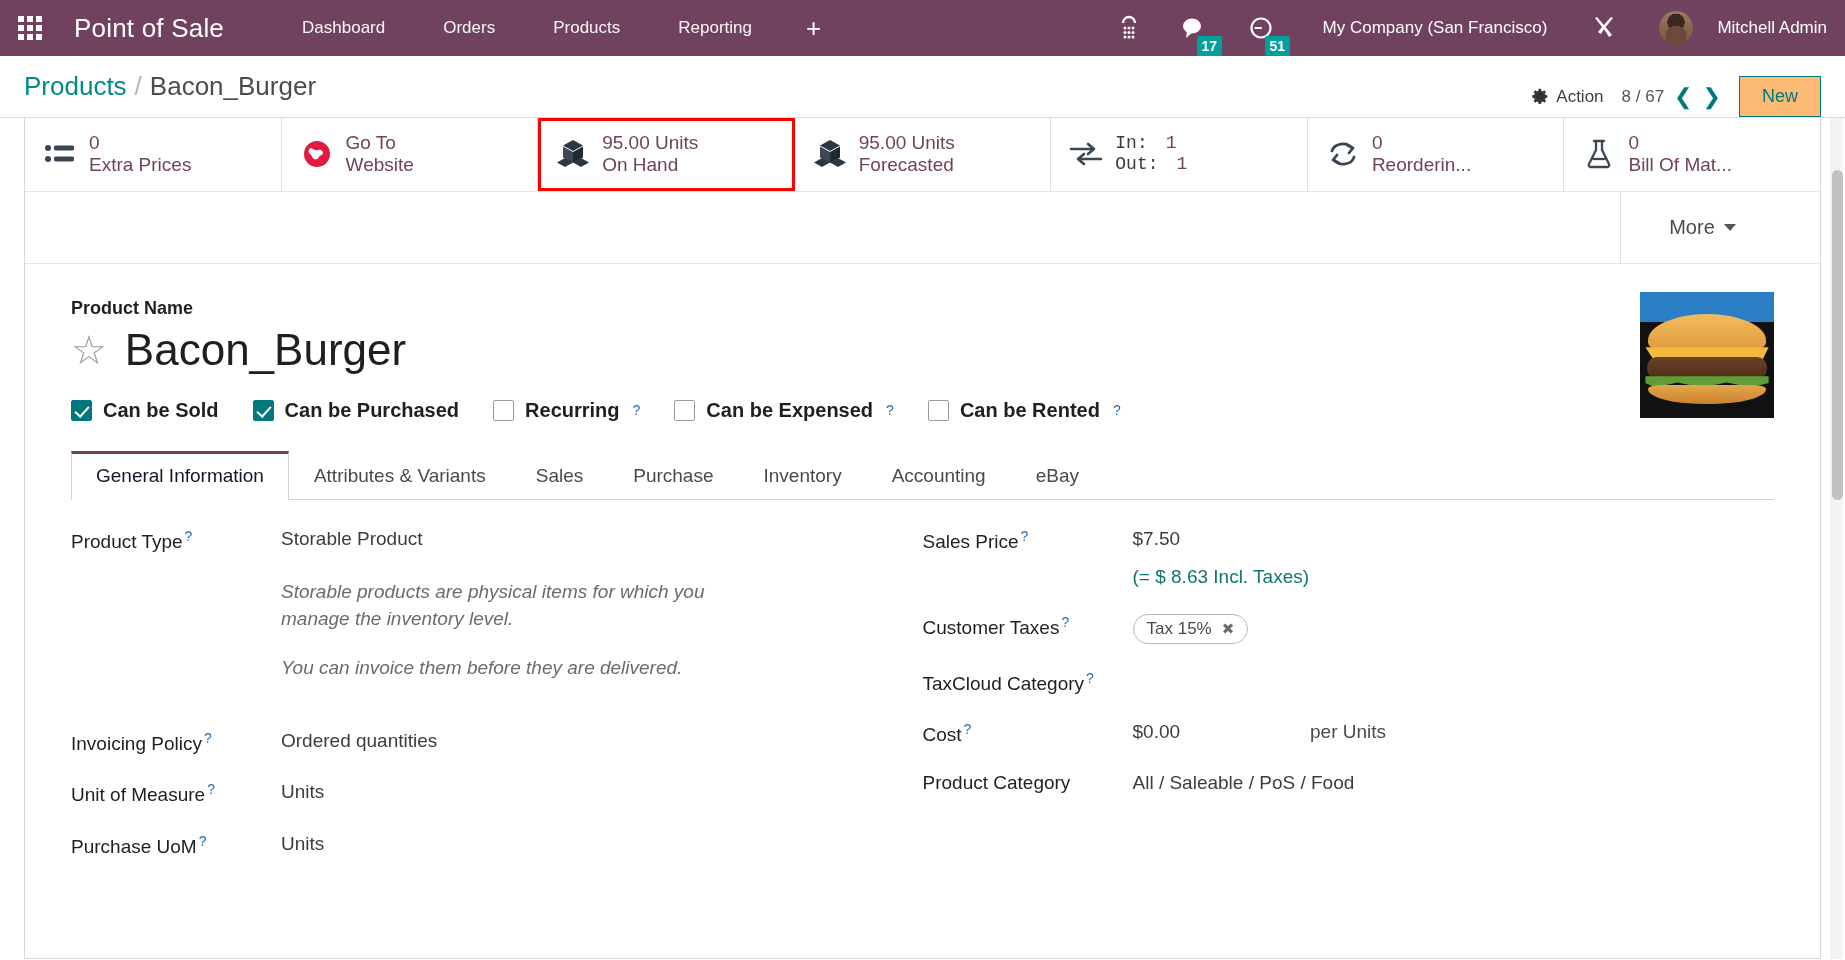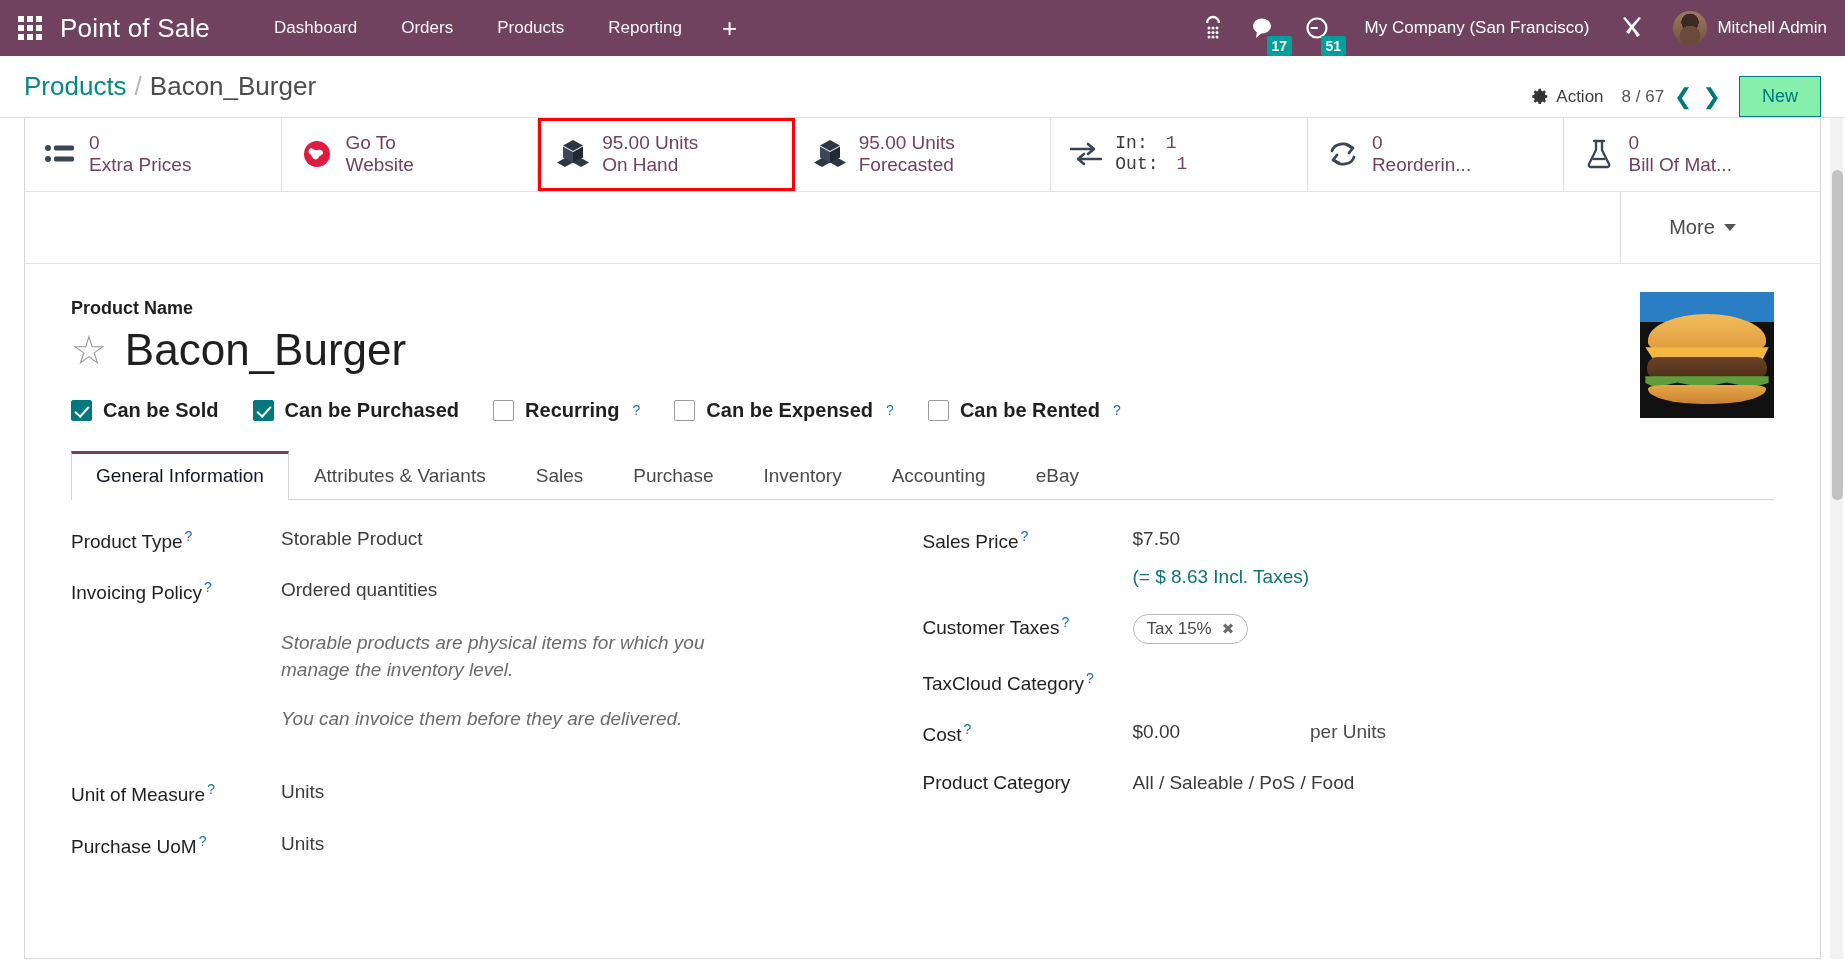--- a/index.html
+++ b/index.html
@@ -5,21 +5,21 @@
   * { box-sizing: border-box; margin: 0; padding: 0; }
   html, body {
     width: 1845px; height: 960px;
     font-family: "Liberation Sans", sans-serif;
     background: #fff; overflow: hidden;
   }
 
   
   .topbar {
     height: 56px; background: #71425f; display: flex; align-items: center;
-    color: #fff; padding: 0 18px; gap: 0;
+    color: #fff; padding: 0 18px; gap: 14px;
   }
   .apps-grid { display: grid; grid-template-columns: repeat(3,6px); grid-template-rows: repeat(3,6px); gap: 3px; margin-right: 18px; cursor: pointer; }
   .apps-grid i { display: block; width: 6px; height: 6px; background: #fff; }
   .brand { font-size: 26px; letter-spacing: .2px; margin-right: 42px; cursor: pointer; white-space: nowrap; }
   .navitem { font-size: 17px; padding: 0 22px; cursor: pointer; white-space: nowrap; opacity: .95; }
   .navplus { font-size: 26px; padding: 0 18px; cursor: pointer; line-height: 1; }
   .nav-spacer { flex: 1; }
   .sysicon { position: relative; padding: 0 14px; cursor: pointer; display: flex; align-items: center; }
   .badge {
     position: absolute; top: 20px; left: 30px; background: #00a09d; color: #fff;
@@ -42,21 +42,21 @@
   }
   .bc { font-size: 26px; color: #5a5a5a; display: flex; align-items: baseline; gap: 8px; }
   .bc .parent { color: #008a8a; cursor: pointer; }
   .bc .sep { color: #b6b6b6; }
   .bc .cur { color: #4c4c4c; }
   .ctrl-right { margin-left: auto; display: flex; align-items: center; gap: 18px; margin-top: 20px; }
   .action-btn { font-size: 17px; color: #3d3d3d; display: flex; align-items: center; gap: 7px; cursor: pointer; }
   .pager { font-size: 17px; color: #555; display: flex; align-items: center; gap: 10px; }
   .pager .arrow { color: #00787d; font-size: 22px; cursor: pointer; line-height: 1; }
   .newbtn {
-    border: 1px solid #00787d; color: #00787d; background: #86efac;
+    border: 1px solid #00787d; color: #00787d; background: #fdba74;
     font-size: 18px; padding: 9px 22px; cursor: pointer; white-space: nowrap;
   }
 
   
   .sheetwrap { padding: 0 24px; position: relative; height: calc(960px - 56px - 63px); }
   .sheet { border: 1px solid #d8d8d8; border-top: none; background: #fff; height: 100%; overflow: hidden; }
 
   
   .statrow { display: flex; border-bottom: 1px solid #e4e4e4; }
   .statbtn {
@@ -411,32 +411,32 @@
 
         <div class="col">
           <div class="frow">
             <div class="fname">
               <span>Product Type</span><span class="qmark">?</span>
             </div>
             <div class="fval">Storable Product</div>
           </div>
 
           <div class="frow">
-            <div class="fname">
-              <span>Invoicing Policy</span><span class="qmark">?</span>
-            </div>
-            <div class="fval">Ordered quantities</div>
-          </div>
-
-          <div class="frow">
             <div class="fname"></div>
             <div>
               <div class="helptext">Storable products are physical items for which you manage the inventory level.</div>
               <div class="helptext">You can invoice them before they are delivered.</div>
             </div>
+          </div>
+
+          <div class="frow">
+            <div class="fname">
+              <span>Invoicing Policy</span><span class="qmark">?</span>
+            </div>
+            <div class="fval">Ordered quantities</div>
           </div>
 
           <div class="frow">
             <div class="fname">
               <span>Unit of Measure</span><span class="qmark">?</span>
             </div>
             <div class="fval">Units</div>
           </div>
 
           <div class="frow">

